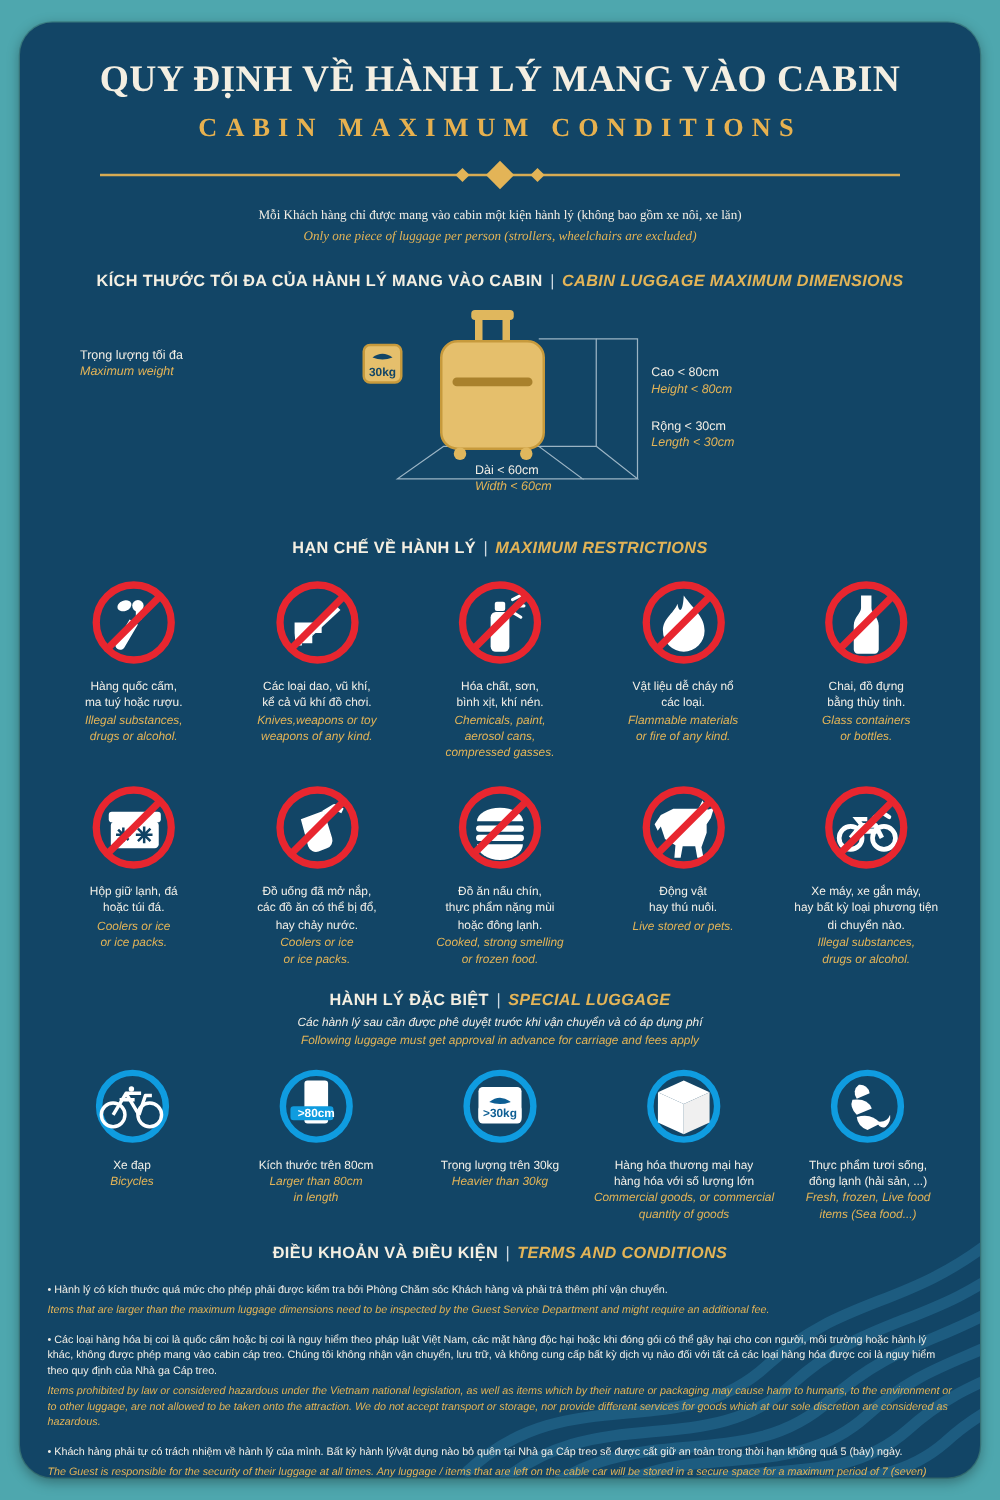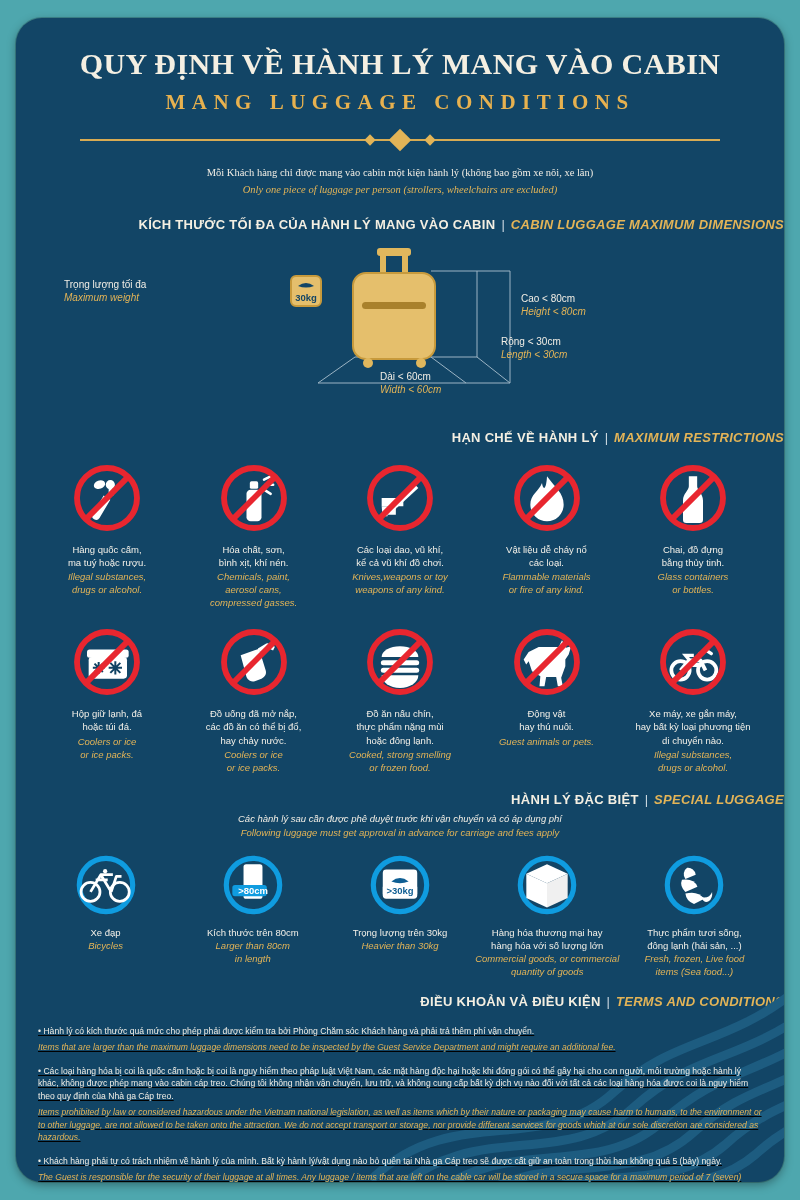--- a/index.html
+++ b/index.html
@@ -39,34 +39,34 @@
   .divider .bar { position: absolute; top: 10px; left: 0; right: 0; height: 2px; background: #d7ab53; }
   .dia { position: absolute; background: #e3b457; transform: rotate(45deg); }
   .dia.big { width: 16px; height: 16px; left: 312px; top: 3px; }
   .dia.sm  { width: 8px;  height: 8px;  top: 7px; }
   .dia.sm.l { left: 286px; }
   .dia.sm.r { left: 346px; }
 
   .intro-vi { color: #f2eee5; font-size: 10.5px; margin-top: 16px; text-align: center; }
   .intro-en { color: #e3b457; font-size: 10.5px; font-style: italic; margin-top: 6px; }
 
-  .section-head { text-align: right; margin-top: 22px; font-size: 13px; font-weight: bold; }
+  .section-head { text-align: center; margin-top: 22px; font-size: 13px; font-weight: bold; }
   .section-head .vi { color: #f4efe2; letter-spacing: .3px; }
   .section-head .sep { color: #cdd9e2; margin: 0 6px; font-weight: normal; }
   .section-head .en { color: #e3b457; font-style: italic; letter-spacing: .3px; }
 
   
   .dims { position: relative; height: 168px; margin-top: 8px; }
   .dims svg { position: absolute; left: 50%; top: 0; transform: translateX(-50%); }
   .dim-label { position: absolute; font-size: 10px; line-height: 1.35; }
   .dim-label .vi { color: #f2eee5; display: block; }
   .dim-label .en { color: #e3b457; font-style: italic; display: block; }
   .dim-weight { left: 48px; top: 38px; text-align: left; width: 150px; }
   .dim-height { left: 505px; top: 52px; }
-  .dim-depth  { left: 485px; top: 95px; }
+  .dim-depth  { left: 505px; top: 95px; }
   .dim-width  { left: 364px; top: 130px; }
 
   
   .grid5 { display: flex; justify-content: space-between; padding: 0 22px; margin-top: 14px; }
   .cell { width: 138px; text-align: center; }
   .cell .ico { height: 78px; display: flex; align-items: center; justify-content: center; }
   .cap { margin-top: 6px; font-size: 9.5px; line-height: 1.38; }
   .cap .vi { color: #f3f0e8; display: block; }
   .cap .en { color: #e3b457; font-style: italic; display: block; margin-top: 1px; }
 
@@ -75,21 +75,21 @@
   .sub-en { color: #e3b457; font-size: 9.5px; font-style: italic; text-align: center; margin-top: 3px; }
   .grid-sp { display: flex; justify-content: space-between; padding: 0 16px; margin-top: 12px; align-items: flex-start; }
   .scell { width: 150px; text-align: center; }
   .scell .ico { height: 70px; display: flex; align-items: center; justify-content: center; }
   .scap { margin-top: 6px; font-size: 9.5px; line-height: 1.38; }
   .scap .vi { color: #f3f0e8; display: block; }
   .scap .en { color: #e3b457; font-style: italic; display: block; }
 
   
   .terms { position: relative; padding: 0 22px; margin-top: 16px; z-index: 2; }
-  .term { margin-bottom: 11px; text-decoration: underline; }
+  .term { margin-bottom: 11px; }
   .term .vi { color: #f1eee6; font-size: 8.6px; line-height: 1.48; display: block; }
   .term .en { color: #e3b457; font-size: 8.6px; font-style: italic; line-height: 1.48; display: block; margin-top: 3px; }
 </style>
 </head>
 <body>
 
 <div class="poster">
  <div class="panel">
 
   <svg class="waves" viewBox="0 0 420 230" preserveAspectRatio="none">
@@ -98,21 +98,21 @@
       <path d="M30 240 C110 165 200 220 270 155 C330 100 380 110 450 55"></path>
       <path d="M60 250 C140 178 230 232 300 168 C358 115 400 124 470 70"></path>
       <path d="M95 258 C175 190 262 242 330 180 C385 130 425 138 495 85"></path>
       <path d="M135 265 C212 200 296 250 362 192 C414 145 450 152 520 100"></path>
       <path d="M180 270 C252 210 330 256 392 202 C440 158 474 165 544 114"></path>
     </g>
   </svg>
 
   <div class="head">
     <div class="title-vi">QUY ĐỊNH VỀ HÀNH LÝ MANG VÀO CABIN</div>
-    <div class="title-en">MANG LUGGAGE CONDITIONS</div>
+    <div class="title-en">CABIN MAXIMUM CONDITIONS</div>
     <div class="divider">
       <div class="bar"></div>
       <div class="dia sm l"></div>
       <div class="dia big"></div>
       <div class="dia sm r"></div>
     </div>
     <div class="intro-vi">Mỗi Khách hàng chỉ được mang vào cabin một kiện hành lý (không bao gồm xe nôi, xe lăn)</div>
     <div class="intro-en">Only one piece of luggage per person (strollers, wheelchairs are excluded)</div>
   </div>
 
@@ -185,55 +185,55 @@
           </div>
           <div class="cap">
             <span class="vi">Hàng quốc cấm,<br>ma tuý hoặc rượu.</span>
             <span class="en">Illegal substances,<br>drugs or alcohol.</span>
           </div>
         </div>
         <div class="cell">
           <div class="ico">
             <svg width="70" height="70" viewBox="0 0 84 84">
               <g transform="translate(10,10) scale(1.0)" fill="#ffffff">
-                <rect x="23" y="22" width="18" height="38" rx="5"></rect>
-                <rect x="27" y="12" width="10" height="9" rx="2"></rect>
-                <path d="M44 10 l8 -4 M46 16 l9 0 M44 22 l8 5" stroke="#fff" stroke-width="3" fill="none" stroke-linecap="round"></path>
-              </g>
-              <circle cx="42" cy="42" r="36" fill="none" stroke="#e8262f" stroke-width="7"></circle>
-              <line x1="17" y1="67" x2="67" y2="17" stroke="#e8262f" stroke-width="7"></line>
-            </svg>
-          </div>
-          <div class="cap">
-            <span class="vi">Hóa chất, sơn,<br>bình xịt, khí nén.</span>
-            <span class="en">Chemicals, paint,<br>aerosol cans,<br>compressed gasses.</span>
-          </div>
-        </div>
-        <div class="cell">
-          <div class="ico">
-            <svg width="70" height="70" viewBox="0 0 84 84">
-              <g transform="translate(10,10) scale(1.0)" fill="#ffffff">
                 <path d="M48 14 L54 20 L28 44 L22 40 Z"></path>
                 <path d="M22 40 L28 44 L21 50 L17 46 Z"></path>
                 <path d="M10 32 L36 32 L36 42 L27 42 L27 52 L17 52 L17 42 L10 42 Z"></path>
                 <path d="M10 42 L17 42 L17 54 L11 54 Z"></path>
               </g>
               <circle cx="42" cy="42" r="36" fill="none" stroke="#e8262f" stroke-width="7"></circle>
               <line x1="17" y1="67" x2="67" y2="17" stroke="#e8262f" stroke-width="7"></line>
             </svg>
           </div>
           <div class="cap">
             <span class="vi">Các loại dao, vũ khí,<br>kể cả vũ khí đồ chơi.</span>
             <span class="en">Knives,weapons or toy<br>weapons of any kind.</span>
           </div>
         </div>
         <div class="cell">
           <div class="ico">
             <svg width="70" height="70" viewBox="0 0 84 84">
               <g transform="translate(10,10) scale(1.0)" fill="#ffffff">
+                <rect x="23" y="22" width="18" height="38" rx="5"></rect>
+                <rect x="27" y="12" width="10" height="9" rx="2"></rect>
+                <path d="M44 10 l8 -4 M46 16 l9 0 M44 22 l8 5" stroke="#fff" stroke-width="3" fill="none" stroke-linecap="round"></path>
+              </g>
+              <circle cx="42" cy="42" r="36" fill="none" stroke="#e8262f" stroke-width="7"></circle>
+              <line x1="17" y1="67" x2="67" y2="17" stroke="#e8262f" stroke-width="7"></line>
+            </svg>
+          </div>
+          <div class="cap">
+            <span class="vi">Hóa chất, sơn,<br>bình xịt, khí nén.</span>
+            <span class="en">Chemicals, paint,<br>aerosol cans,<br>compressed gasses.</span>
+          </div>
+        </div>
+        <div class="cell">
+          <div class="ico">
+            <svg width="70" height="70" viewBox="0 0 84 84">
+              <g transform="translate(10,10) scale(1.0)" fill="#ffffff">
                 <path d="M32 6 C42 20 52 26 52 40 a20 20 0 0 1 -40 0 C12 28 22 24 26 14 C27 22 31 24 32 6 Z"></path>
               </g>
               <circle cx="42" cy="42" r="36" fill="none" stroke="#e8262f" stroke-width="7"></circle>
               <line x1="17" y1="67" x2="67" y2="17" stroke="#e8262f" stroke-width="7"></line>
             </svg>
           </div>
           <div class="cap">
             <span class="vi">Vật liệu dễ cháy nổ<br>các loại.</span>
             <span class="en">Flammable materials<br>or fire of any kind.</span>
           </div>
@@ -312,21 +312,21 @@
             <svg width="70" height="70" viewBox="0 0 84 84">
               <g transform="translate(10,10) scale(1.0)" fill="#ffffff">
                 <path d="M46 14 l4 -8 l5 9 l6 -2 l-3 10 l-4 6 l0 8 l-5 14 l2 10 h-6 l-2 -11 l-12 0 l-2 11 h-6 l1 -12 l-10 -6 l-4 -12 l-3 4 l-3 -6 l6 -9 l12 -6 l18 0 z"></path>
               </g>
               <circle cx="42" cy="42" r="36" fill="none" stroke="#e8262f" stroke-width="7"></circle>
               <line x1="17" y1="67" x2="67" y2="17" stroke="#e8262f" stroke-width="7"></line>
             </svg>
           </div>
           <div class="cap">
             <span class="vi">Động vật<br>hay thú nuôi.</span>
-            <span class="en">Guest animals or pets.</span>
+            <span class="en">Live stored or pets.</span>
           </div>
         </div>
         <div class="cell">
           <div class="ico">
             <svg width="70" height="70" viewBox="0 0 84 84">
               <g transform="translate(10,10) scale(1.0)" fill="#ffffff">
                 <circle cx="17" cy="42" r="11" fill="none" stroke="#fff" stroke-width="4.5"></circle>
                 <circle cx="49" cy="42" r="11" fill="none" stroke="#fff" stroke-width="4.5"></circle>
                 <path d="M17 42 l10 -12 h14 l6 12" fill="none" stroke="#fff" stroke-width="4.5" stroke-linejoin="round"></path>
                 <path d="M28 30 l-5 -6 h10" fill="none" stroke="#fff" stroke-width="4"></path>

